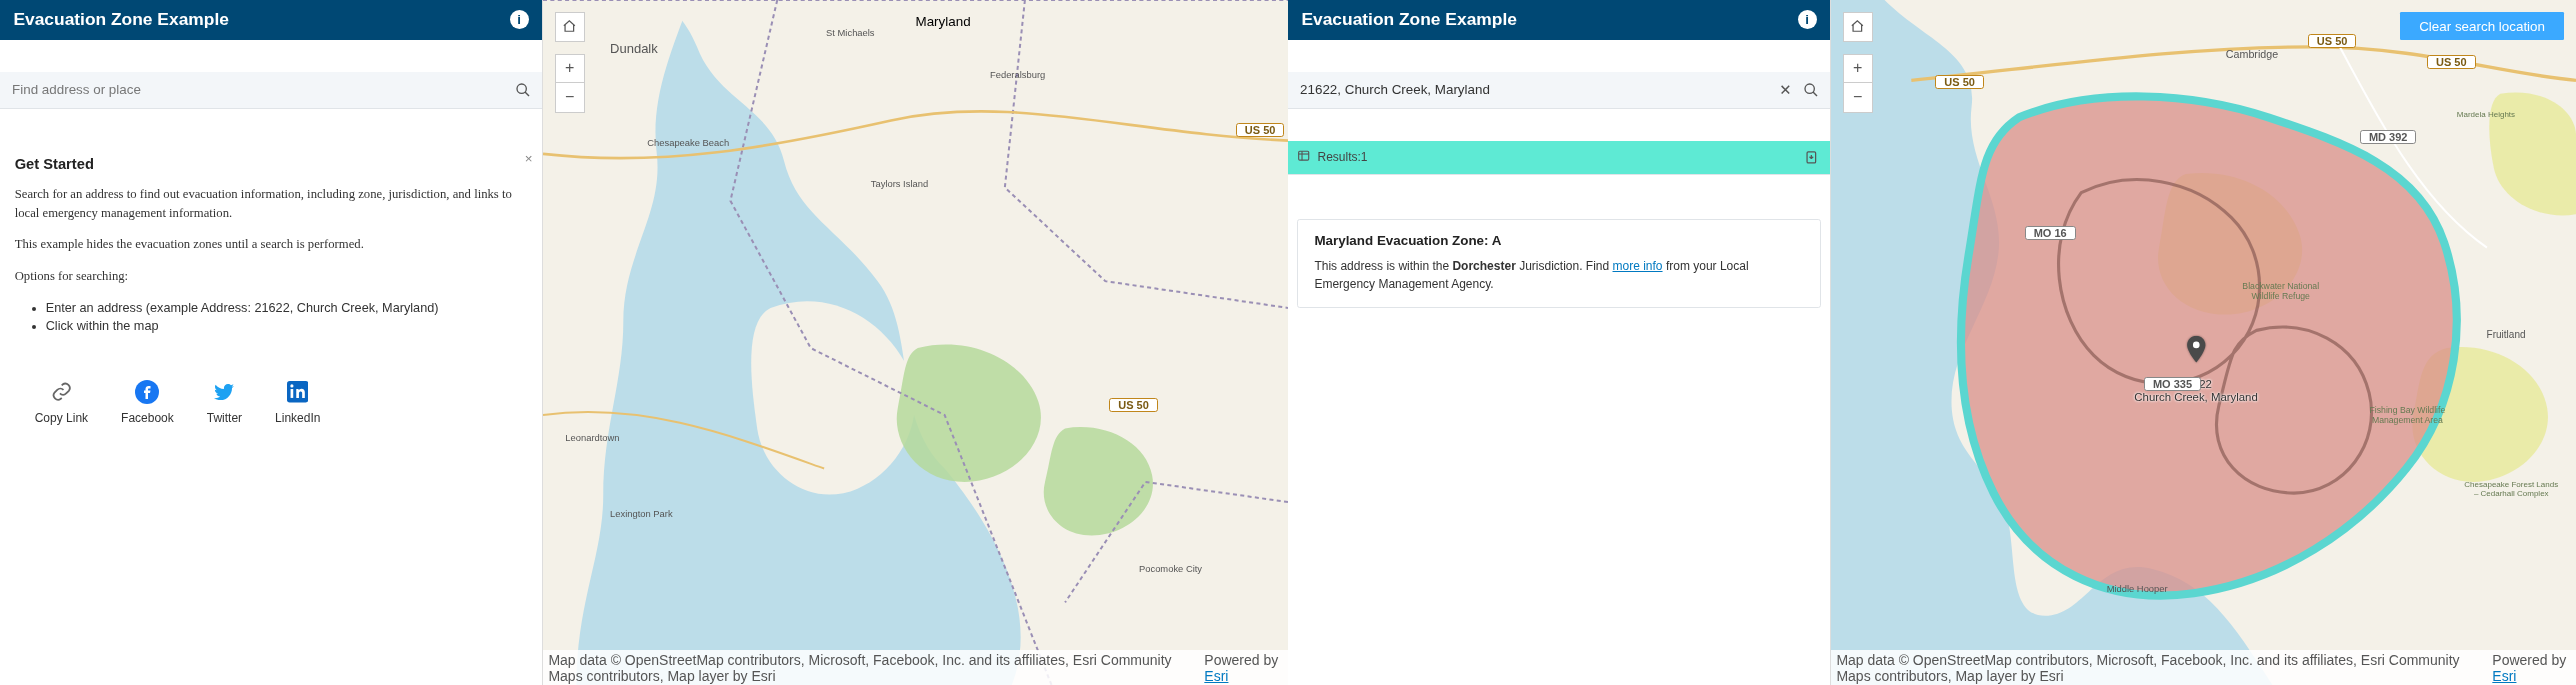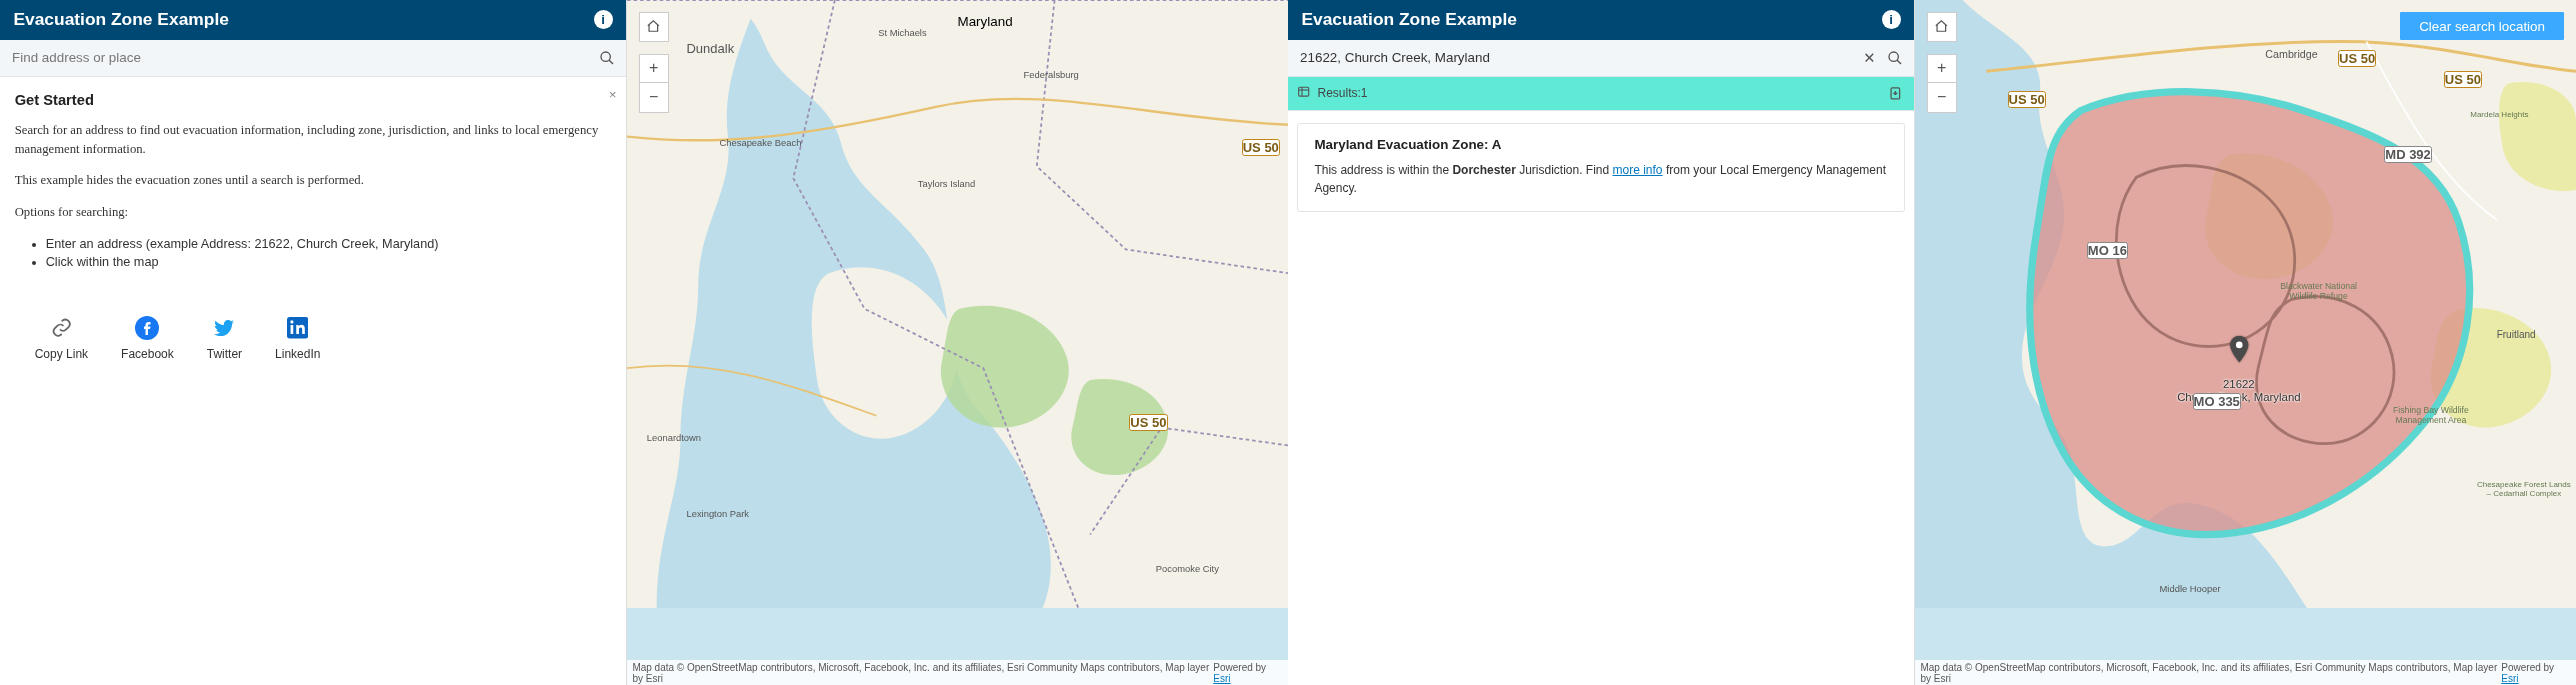--- a/index.html
+++ b/index.html
@@ -1,18 +1,18 @@
 <!DOCTYPE html>
 <html style="font-size:10.7px"><head>
 <meta charset="utf-8">
 <style>
 * { margin: 0; padding: 0; box-sizing: border-box; }
 body { font-family: "Segoe UI", Arial, sans-serif; background: #fff; display: flex; width: 2576px; height: 686px; }
 .app { width: 1288px; height: 686px; display: flex; position: relative; }
-.sidebar { width: 627px; background: #fff; display: flex; flex-direction: column; border-right: 0.7px solid #ddd; }
+.sidebar { width: 543px; background: #fff; display: flex; flex-direction: column; border-right: 0.7px solid #ddd; gap: 32px; }
 .header { background: #004874; color: #fff; display: flex; align-items: center; justify-content: space-between; padding: 9.4px 13.4px; }
 .header-title { font-size: 17.4px; font-weight: 600; }
 .info-circle { width: 19px; height: 19px; border-radius: 50%; background: #fff; color: #004874; display: flex; align-items: center; justify-content: center; font-weight: bold; font-size: 13.4px; cursor: pointer; }
 .search-row { display: flex; align-items: center; padding: 6.7px 9.4px; background: #f3f6f9; border-bottom: 0.7px solid #e0e4e8; }
 .search-input { flex: 1; border: none; background: transparent; font-size: 13.4px; color: #555; outline: none; padding: 4px 2.7px; }
 .search-input::placeholder { color: #777; }
 .search-icon, .clear-x, .export-icon { width: 19px; height: 19px; display: flex; align-items: center; justify-content: center; color: #555; cursor: pointer; font-size: 14.7px; }
 .clear-x { margin-right: 6.7px; }
 .results-row { display: flex; align-items: center; justify-content: space-between; padding: 6.7px 9.4px; background: #5eead4; border-bottom: 0.7px solid #e0e4e8; font-size: 12px; color: #444; }
 .results-left { display: flex; align-items: center; gap: 6.7px; }
@@ -29,29 +29,29 @@
 .result-card { margin: 12px 9.4px; border: 0.7px solid #e0e4e8; border-radius: 2.7px; padding: 13.4px 16px; }
 .result-card h4 { font-size: 13.4px; font-weight: 700; color: #222; margin-bottom: 9.4px; }
 .result-card p { font-size: 12px; color: #333; line-height: 1.5; }
 .result-card a { color: #0079c1; text-decoration: underline; }
 .map { flex: 1; position: relative; background: #c9e5f0; overflow: hidden; }
 .map-controls-left { position: absolute; top: 12px; left: 12px; display: flex; flex-direction: column; gap: 0; }
 .map-btn { width: 29.5px; height: 29.5px; background: #fff; border: 0.7px solid #ccc; display: flex; align-items: center; justify-content: center; font-size: 16px; color: #555; cursor: pointer; }
 .map-btn + .map-btn.stack { border-top: none; }
 .home-btn { margin-bottom: 12px; }
 .clear-loc-btn { position: absolute; top: 12px; right: 12px; background: #3ba9ff; color: #fff; border: none; padding: 6.7px 19px; font-size: 13.4px; cursor: pointer; border-radius: 1.3px; }
-.attribution { position: absolute; bottom: 0; left: 0; right: 0; background: rgba(255,255,255,0.85); font-size: 10px; color: #555; padding: 2px 5.4px; display: flex; justify-content: space-between; }
+.attribution { position: absolute; bottom: 0; left: 0; right: 0; background: rgba(255,255,255,0.85); font-size: 14px; color: #555; padding: 2px 5.4px; display: flex; justify-content: space-between; }
 .attribution a { color: #0079c1; text-decoration: underline; }
 
 .landmass { position: absolute; inset: 0; }
 .marker { position: absolute; left: 49%; top: 59%; transform: translate(-50%, -100%); text-align: center; }
 .marker svg { filter: drop-shadow(0 0.7px 1.3px rgba(0,0,0,0.4)); }
 .marker-label { font-size: 11.4px; color: #333; margin-top: 13px; line-height: 1.2; text-shadow: 0 0 2.7px #fff, 0 0 2.7px #fff; }
 .zone-a { position: absolute; left: 10%; top: 8%; right: 6%; bottom: 6%; }
-.road-badge { display:inline-block; background:#fff; border:1.3px solid #c0861a; color:#7a5a12; font-size:13px; padding:0 0; border-radius:2.7px; font-weight:bold;margin-top:16px; }
+.road-badge { display:inline-block; background:#fff; border:1.3px solid #c0861a; color:#7a5a12; font-size:11px; padding:0 8px; border-radius:2.7px; font-weight:bold; }
 </style>
 </head>
 <body>
 
 <div class="app">
   <div class="sidebar">
     <div class="header">
       <div class="header-title">Evacuation Zone Example</div>
       <div class="info-circle">i</div>
     </div>

